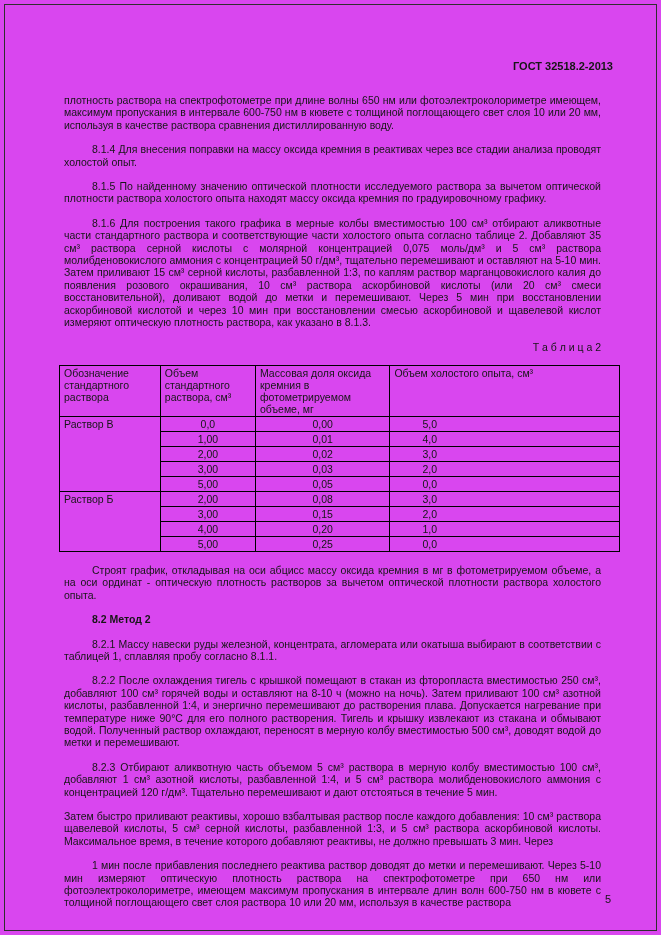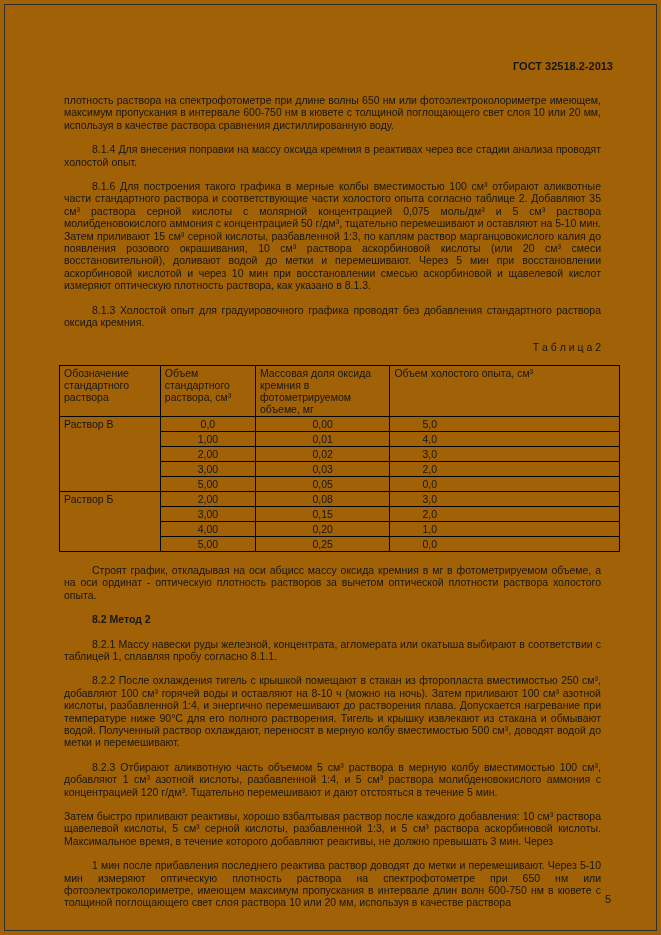--- a/index.html
+++ b/index.html
@@ -1,19 +1,19 @@
 <!DOCTYPE html>
 <html><head>
 <meta charset="utf-8">
 <style>
   html,body { margin:0; padding:0; background:#ffffff; }
   .page {
     position:relative;
     width:661px; height:935px;
-    background:#a16207;
+    background:#d946ef;
     font-family:"Liberation Sans", sans-serif;
     color:#161616;
     overflow:hidden;
     box-sizing:border-box;
   }
   .frame {
     position:absolute; inset:4px;
     border:1px solid #2f2f2f;
     pointer-events:none;
   }
@@ -62,22 +62,22 @@
 <body>
 
 <div class="page">
   <div class="frame"></div>
 
   <div class="doc-header">ГОСТ 32518.2-2013</div>
 
   <div class="content">
     <p>плотность раствора на спектрофотометре при длине волны 650 нм или фотоэлектроколориметре имеющем, максимум пропускания в интервале 600-750 нм в кювете с толщиной поглощающего свет слоя 10 или 20 мм, используя в качестве раствора сравнения дистиллированную воду.</p>
     <p class="indent">8.1.4 Для внесения поправки на массу оксида кремния в реактивах через все стадии анализа проводят холостой опыт.</p>
+    <p class="indent">8.1.5 По найденному значению оптической плотности исследуемого раствора за вычетом оптической плотности раствора холостого опыта находят массу оксида кремния по градуировочному графику.</p>
     <p class="indent">8.1.6 Для построения такого графика в мерные колбы вместимостью 100 см³ отбирают аликвотные части стандартного раствора и соответствующие части холостого опыта согласно таблице 2. Добавляют 35 см³ раствора серной кислоты с молярной концентрацией 0,075 моль/дм³ и 5 см³ раствора молибденовокислого аммония с концентрацией 50 г/дм³, тщательно перемешивают и оставляют на 5-10 мин. Затем приливают 15 см³ серной кислоты, разбавленной 1:3, по каплям раствор марганцовокислого калия до появления розового окрашивания, 10 см³ раствора аскорбиновой кислоты (или 20 см³ смеси восстановительной), доливают водой до метки и перемешивают. Через 5 мин при восстановлении аскорбиновой кислотой и через 10 мин при восстановлении смесью аскорбиновой и щавелевой кислот измеряют оптическую плотность раствора, как указано в 8.1.3.</p>
-    <p class="indent">8.1.3 Холостой опыт для градуировочного графика проводят без добавления стандартного раствора оксида кремния.</p>
 
     <p class="table-caption">Т а б л и ц а 2</p>
 
     <table class="gost">
       <colgroup>
         <col style="width:18%">
           <col style="width:17%">
           <col style="width:24%">
           <col style="width:41%">
       </colgroup>

